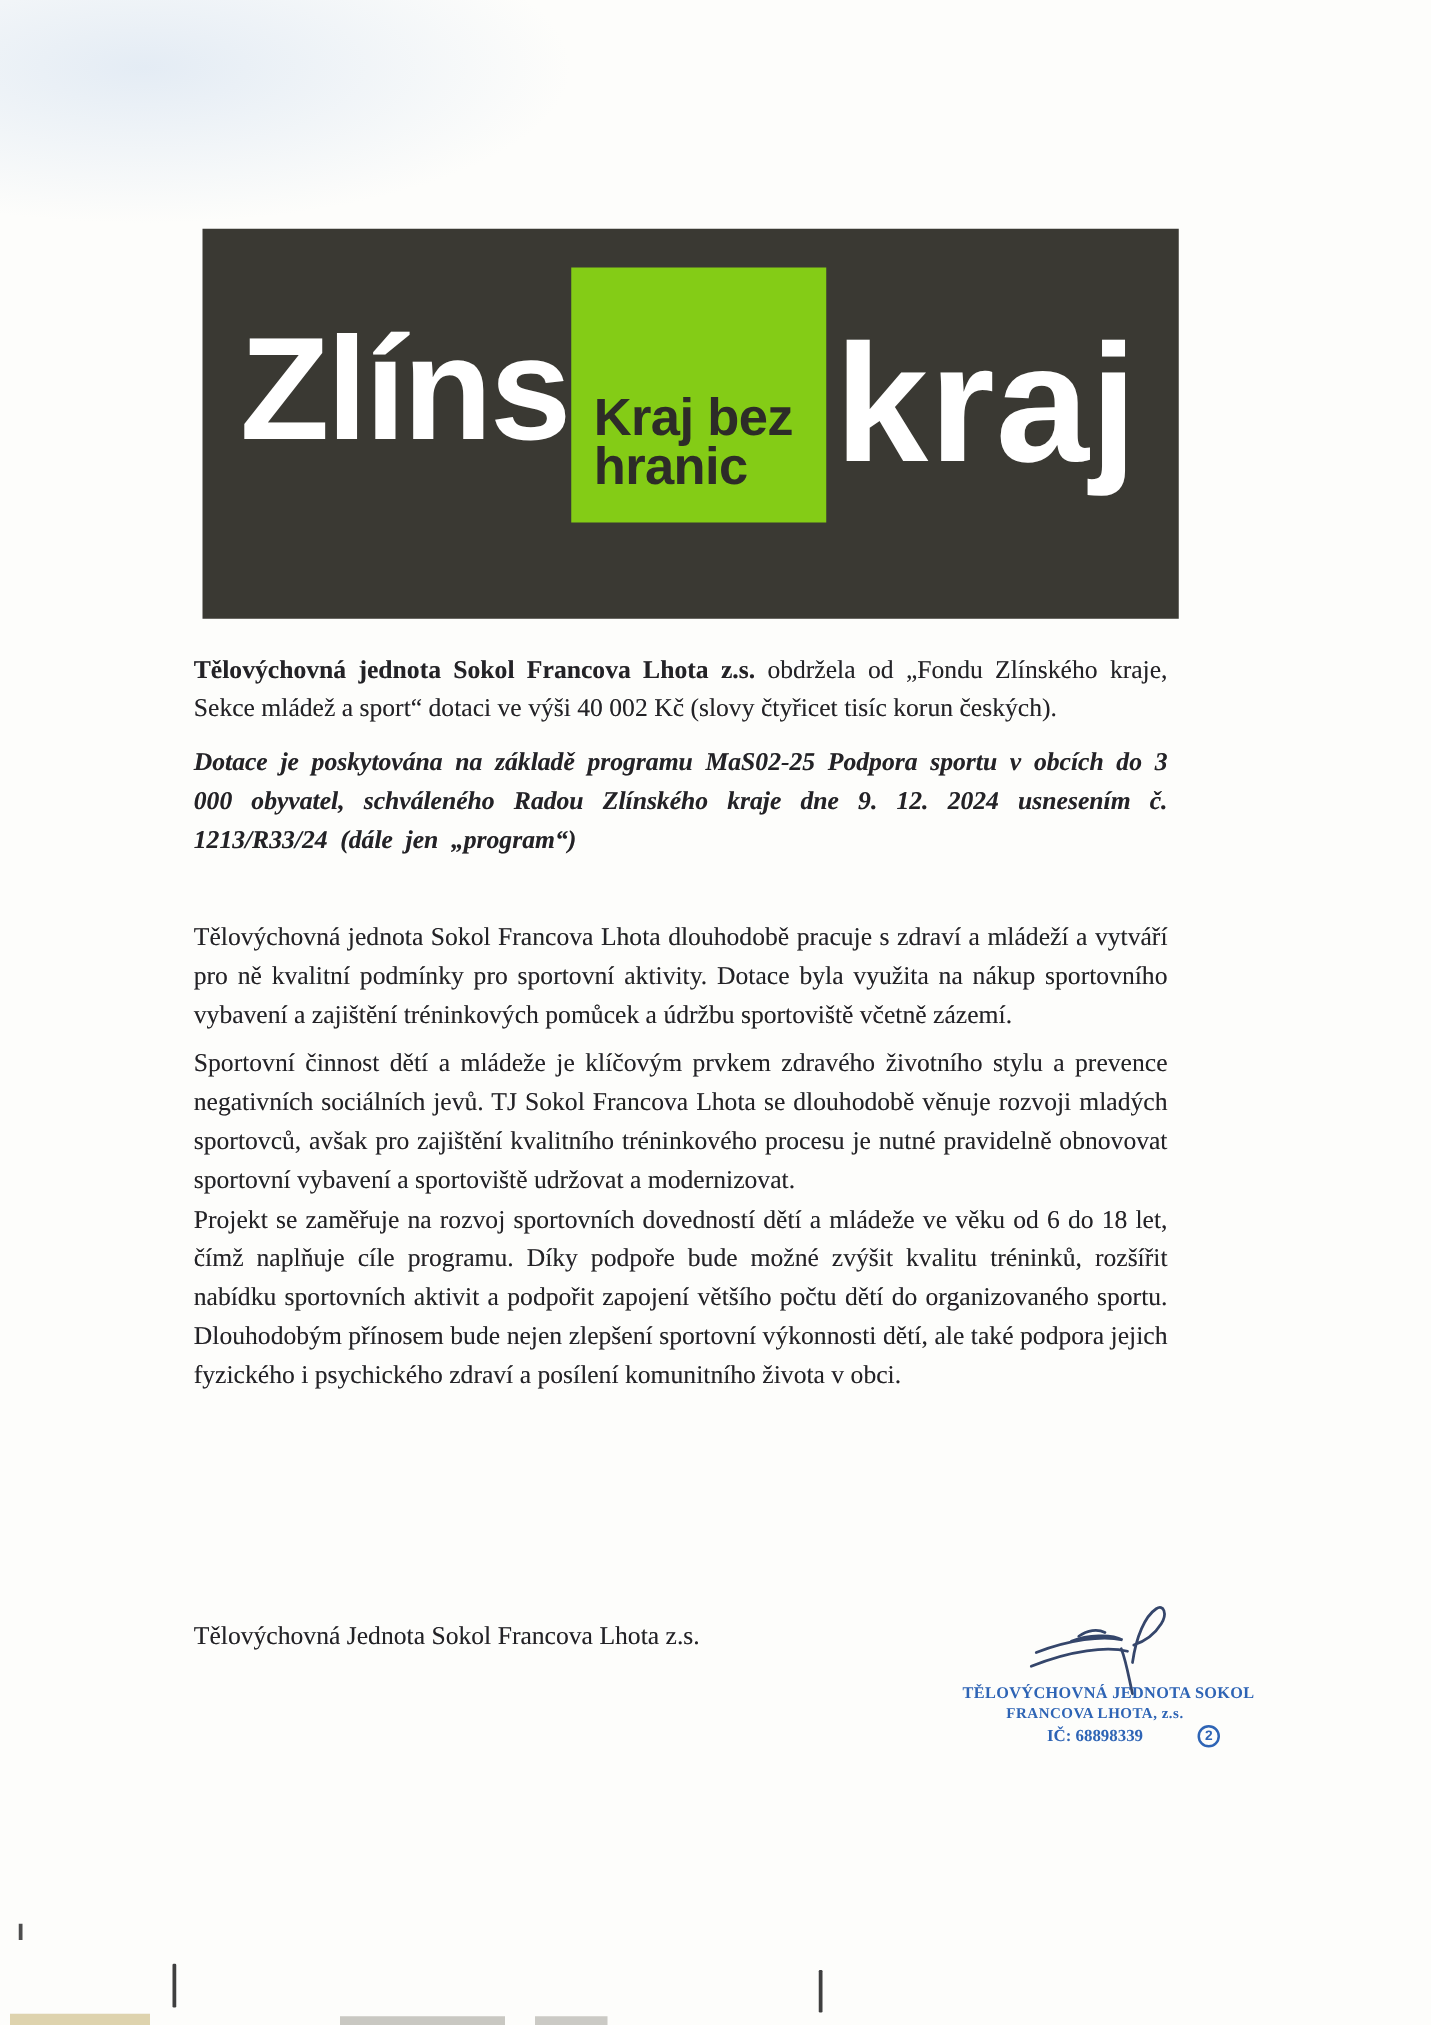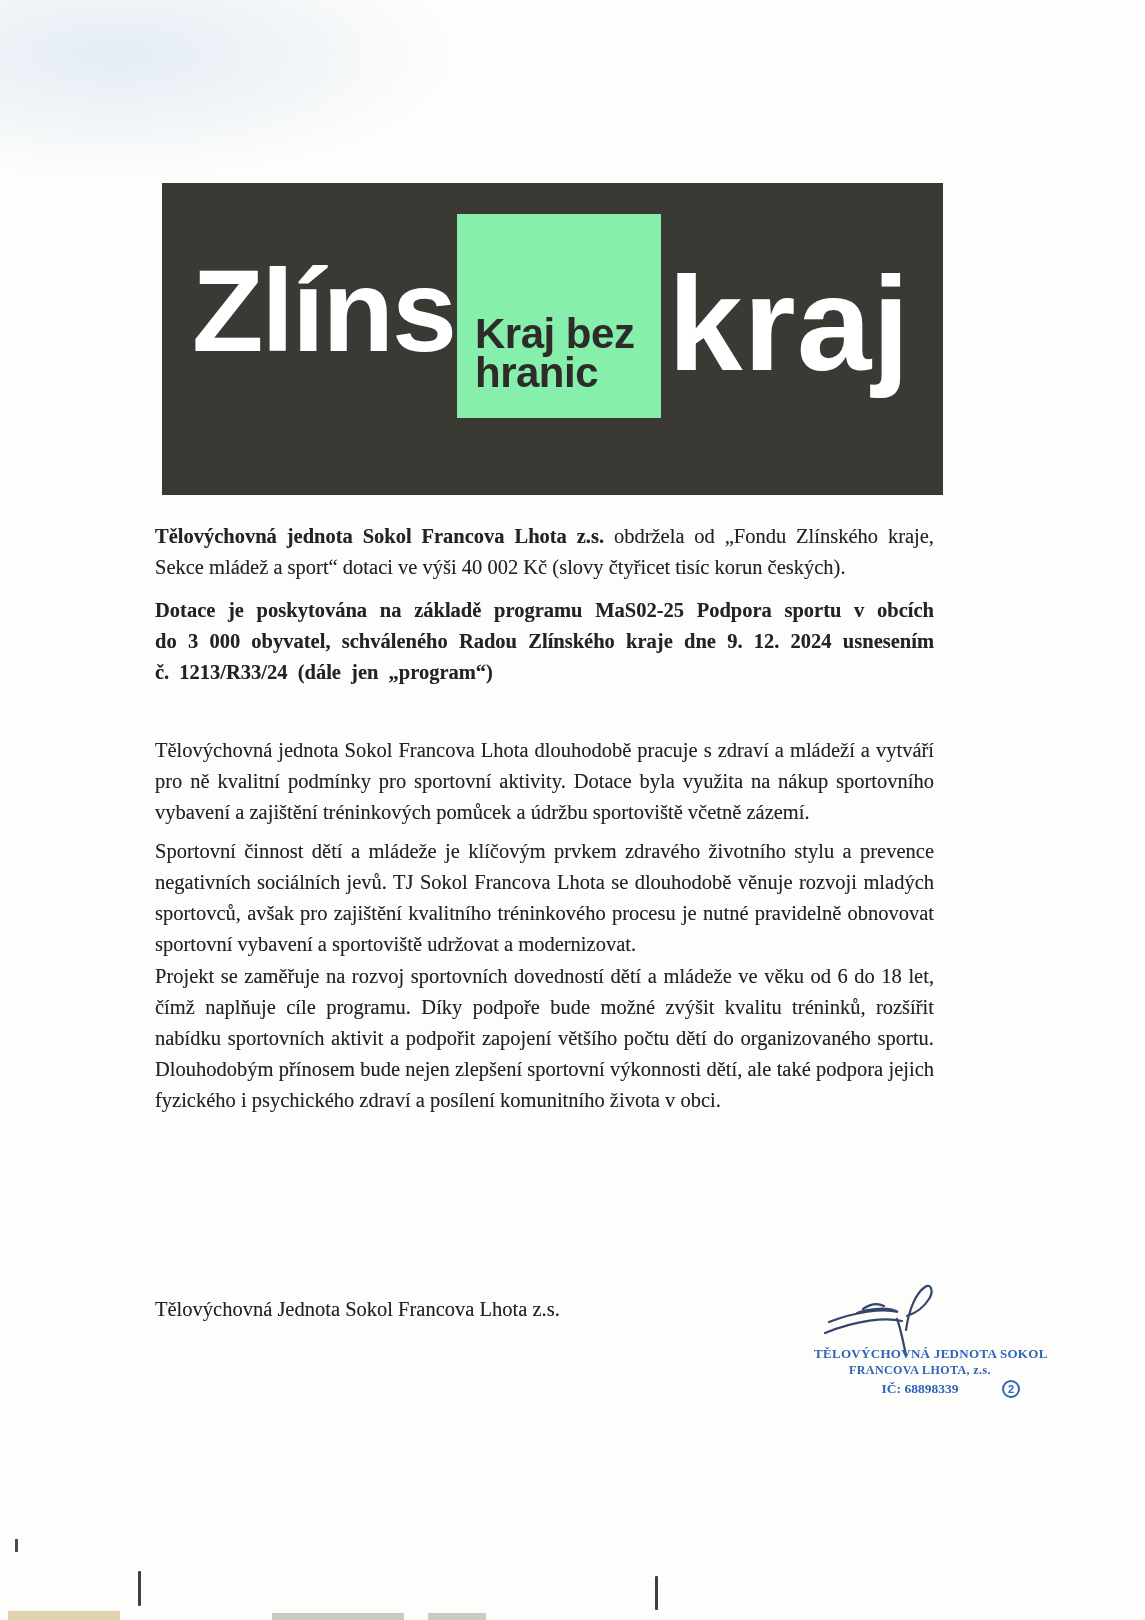--- a/index.html
+++ b/index.html
@@ -28,55 +28,54 @@
     font-size:117px;font-weight:bold;line-height:1;
     color:#fff;letter-spacing:-2px;white-space:nowrap;z-index:1;
   }
   .logo-right{
     position:absolute;left:506px;top:74px;
     font-size:134px;font-weight:bold;line-height:1;
     color:#fff;letter-spacing:1px;white-space:nowrap;z-index:1;
   }
   .logo-box{
     position:absolute;left:295px;top:31px;width:204px;height:204px;
-    background:#86efac;z-index:2;
+    background:#84cc16;z-index:2;
   }
   .logo-claim{
     position:absolute;left:18px;top:100px;
     font-size:42px;line-height:39px;font-weight:bold;
     color:#2d2c28;letter-spacing:-0.5px;
   }
   .logo-claim span{display:block;}
   
   .para{
     position:absolute;left:155px;width:779px;margin:0;
     font-size:20.5px;line-height:31px;
     text-align:justify;
     text-shadow:0 0 0.4px rgba(20,20,25,0.35);
   }
   .b{font-weight:bold;}
   .para.allbold{font-weight:bold;word-spacing:5px;}
   #p1{top:521px;}
-  #p2{top:595px;}
+  #p2{top:595px;font-style:italic;}
   #p3{top:735px;}
   #p4{top:836px;}
   #p5{top:961px;}
   #p6{top:1148px;}
   .closing{
     position:absolute;left:155px;top:1294px;margin:0;
     font-size:20.5px;line-height:31px;
     text-shadow:0 0 0.4px rgba(20,20,25,0.35);
   }
   
   .signature{position:absolute;left:785px;top:1256px;width:200px;height:105px;}
   .stamp{
     position:absolute;left:770px;top:1346px;width:212px;
     text-align:center;color:#2e64b5;
     font-family:"Liberation Serif", serif;
-    margin-left:44px;
   }
   .stamp-l1{font-size:13px;font-weight:bold;letter-spacing:0.3px;line-height:15px;white-space:nowrap;}
   .stamp-l2{font-size:12px;font-weight:bold;letter-spacing:0.4px;line-height:19px;white-space:nowrap;}
   .stamp-l3{position:relative;font-size:13.5px;font-weight:bold;line-height:17px;}
   .stamp-badge{
     position:absolute;right:6px;top:0px;
     width:14px;height:14px;border:2px solid #2e64b5;border-radius:50%;
     font-size:11px;line-height:14px;font-weight:bold;text-align:center;
     font-family:"Liberation Sans", sans-serif;
   }

